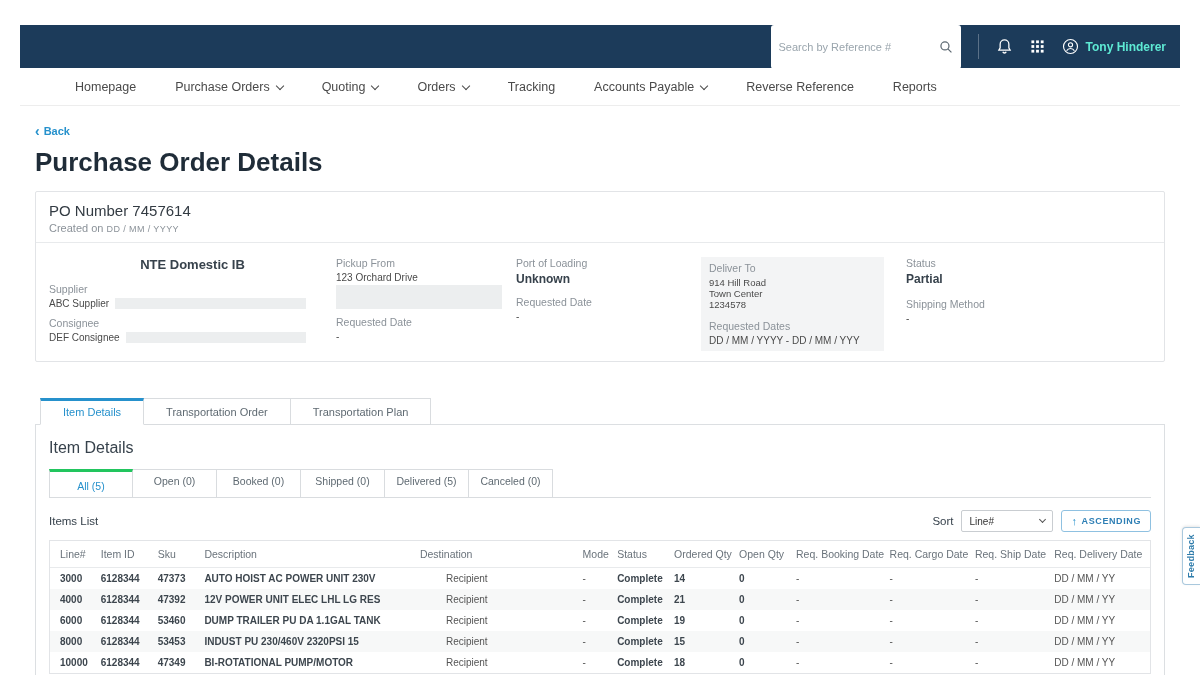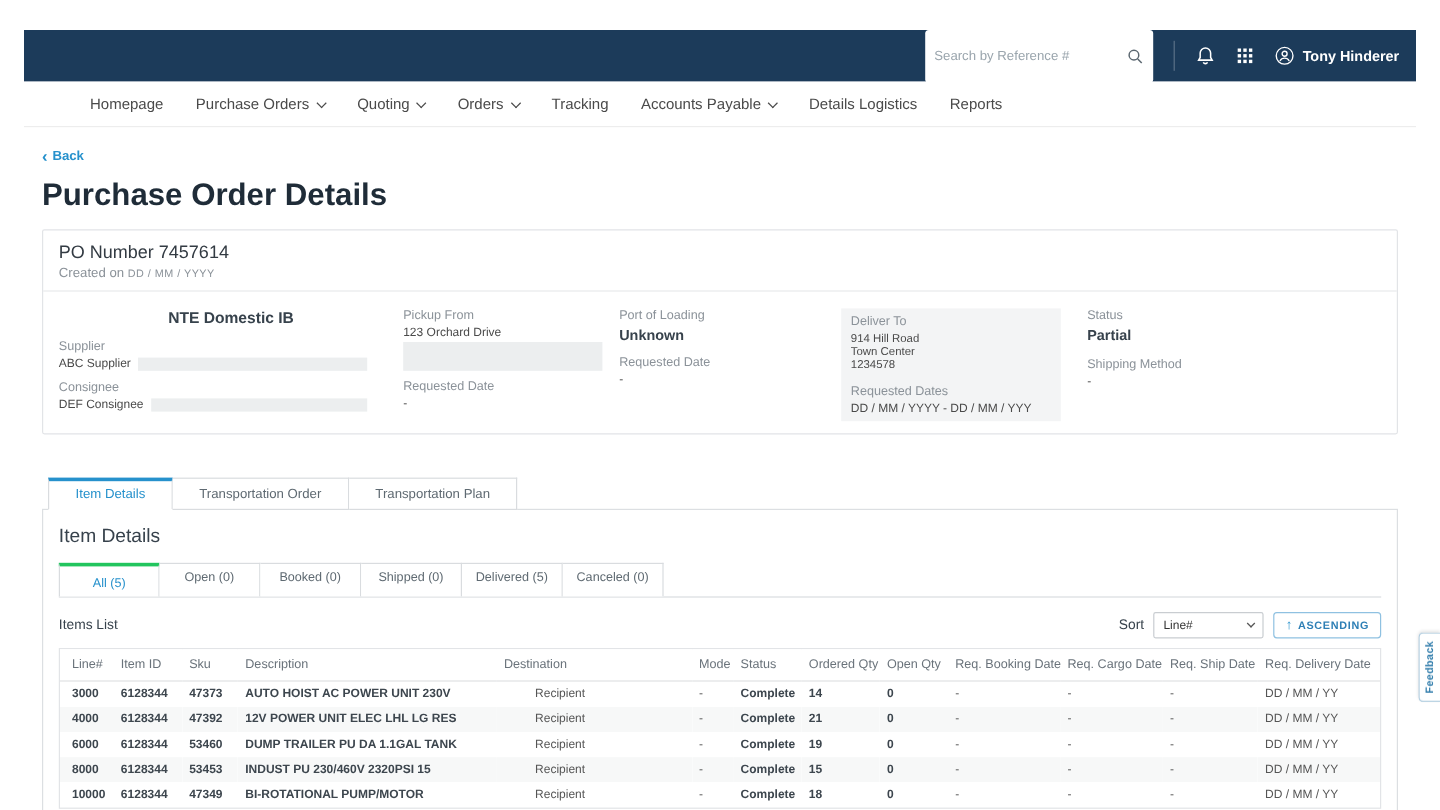--- a/index.html
+++ b/index.html
@@ -13,25 +13,25 @@
   .brand { display:flex; align-items:center; gap:9px; color:#fff; font-weight:700;
     font-size:13px; letter-spacing:.6px; }
   .topbar-right { margin-left:auto; display:flex; align-items:center; gap:17px; }
   .searchbox { background:#fff; border-radius:3px; width:190px; height:44px;
     display:flex; align-items:center; padding:0 8px; }
   .searchbox input { border:none; outline:none; flex:1; font-size:11px; color:#333;
     font-family:inherit; min-width:0; }
   .searchbox input::placeholder { color:#9aa5ad; }
   .vsep { width:1px; height:25px; background:rgba(255,255,255,.28); }
   .topicon { display:flex; align-items:center; cursor:pointer; }
-  .user { display:flex; align-items:center; gap:7px; color:#ffffff; font-size:12px;
+  .user { display:flex; align-items:center; gap:7px; color:#5eead4; font-size:12px;
     font-weight:700; cursor:pointer; }
 
   
-  .mainnav { background:#fff; padding:12px 0 11px 55px; display:flex; gap:27px;
+  .mainnav { background:#fff; padding:12px 0 11px 55px; display:flex; gap:39px;
     align-items:center; border-bottom:1px solid #ededed; }
   .nav-item { font-size:12.5px; color:#4a4a4a; display:flex; align-items:center;
     gap:7px; cursor:pointer; text-decoration:none; white-space:nowrap; }
   .caret { width:6px; height:6px; border-right:1.6px solid #4a4a4a;
     border-bottom:1.6px solid #4a4a4a; transform:rotate(45deg); margin-top:-3px; }
   .caret.dark { border-color:#555; }
 
   
   .content { padding:16px 15px 0; }
   .back { color:#2691cc; font-size:11px; font-weight:700; display:inline-flex;
@@ -182,21 +182,21 @@
         <span class="caret"></span>
       </a>
       <a class="nav-item">
         <span>Tracking</span>
       </a>
       <a class="nav-item">
         <span>Accounts Payable</span>
         <span class="caret"></span>
       </a>
       <a class="nav-item">
-        <span>Details Logistics</span>
+        <span>Reverse Reference</span>
       </a>
       <a class="nav-item">
         <span>Reports</span>
       </a>
     </nav>
 
   <main class="content">
 
     <a class="back">
       <span class="chev">‹</span>

